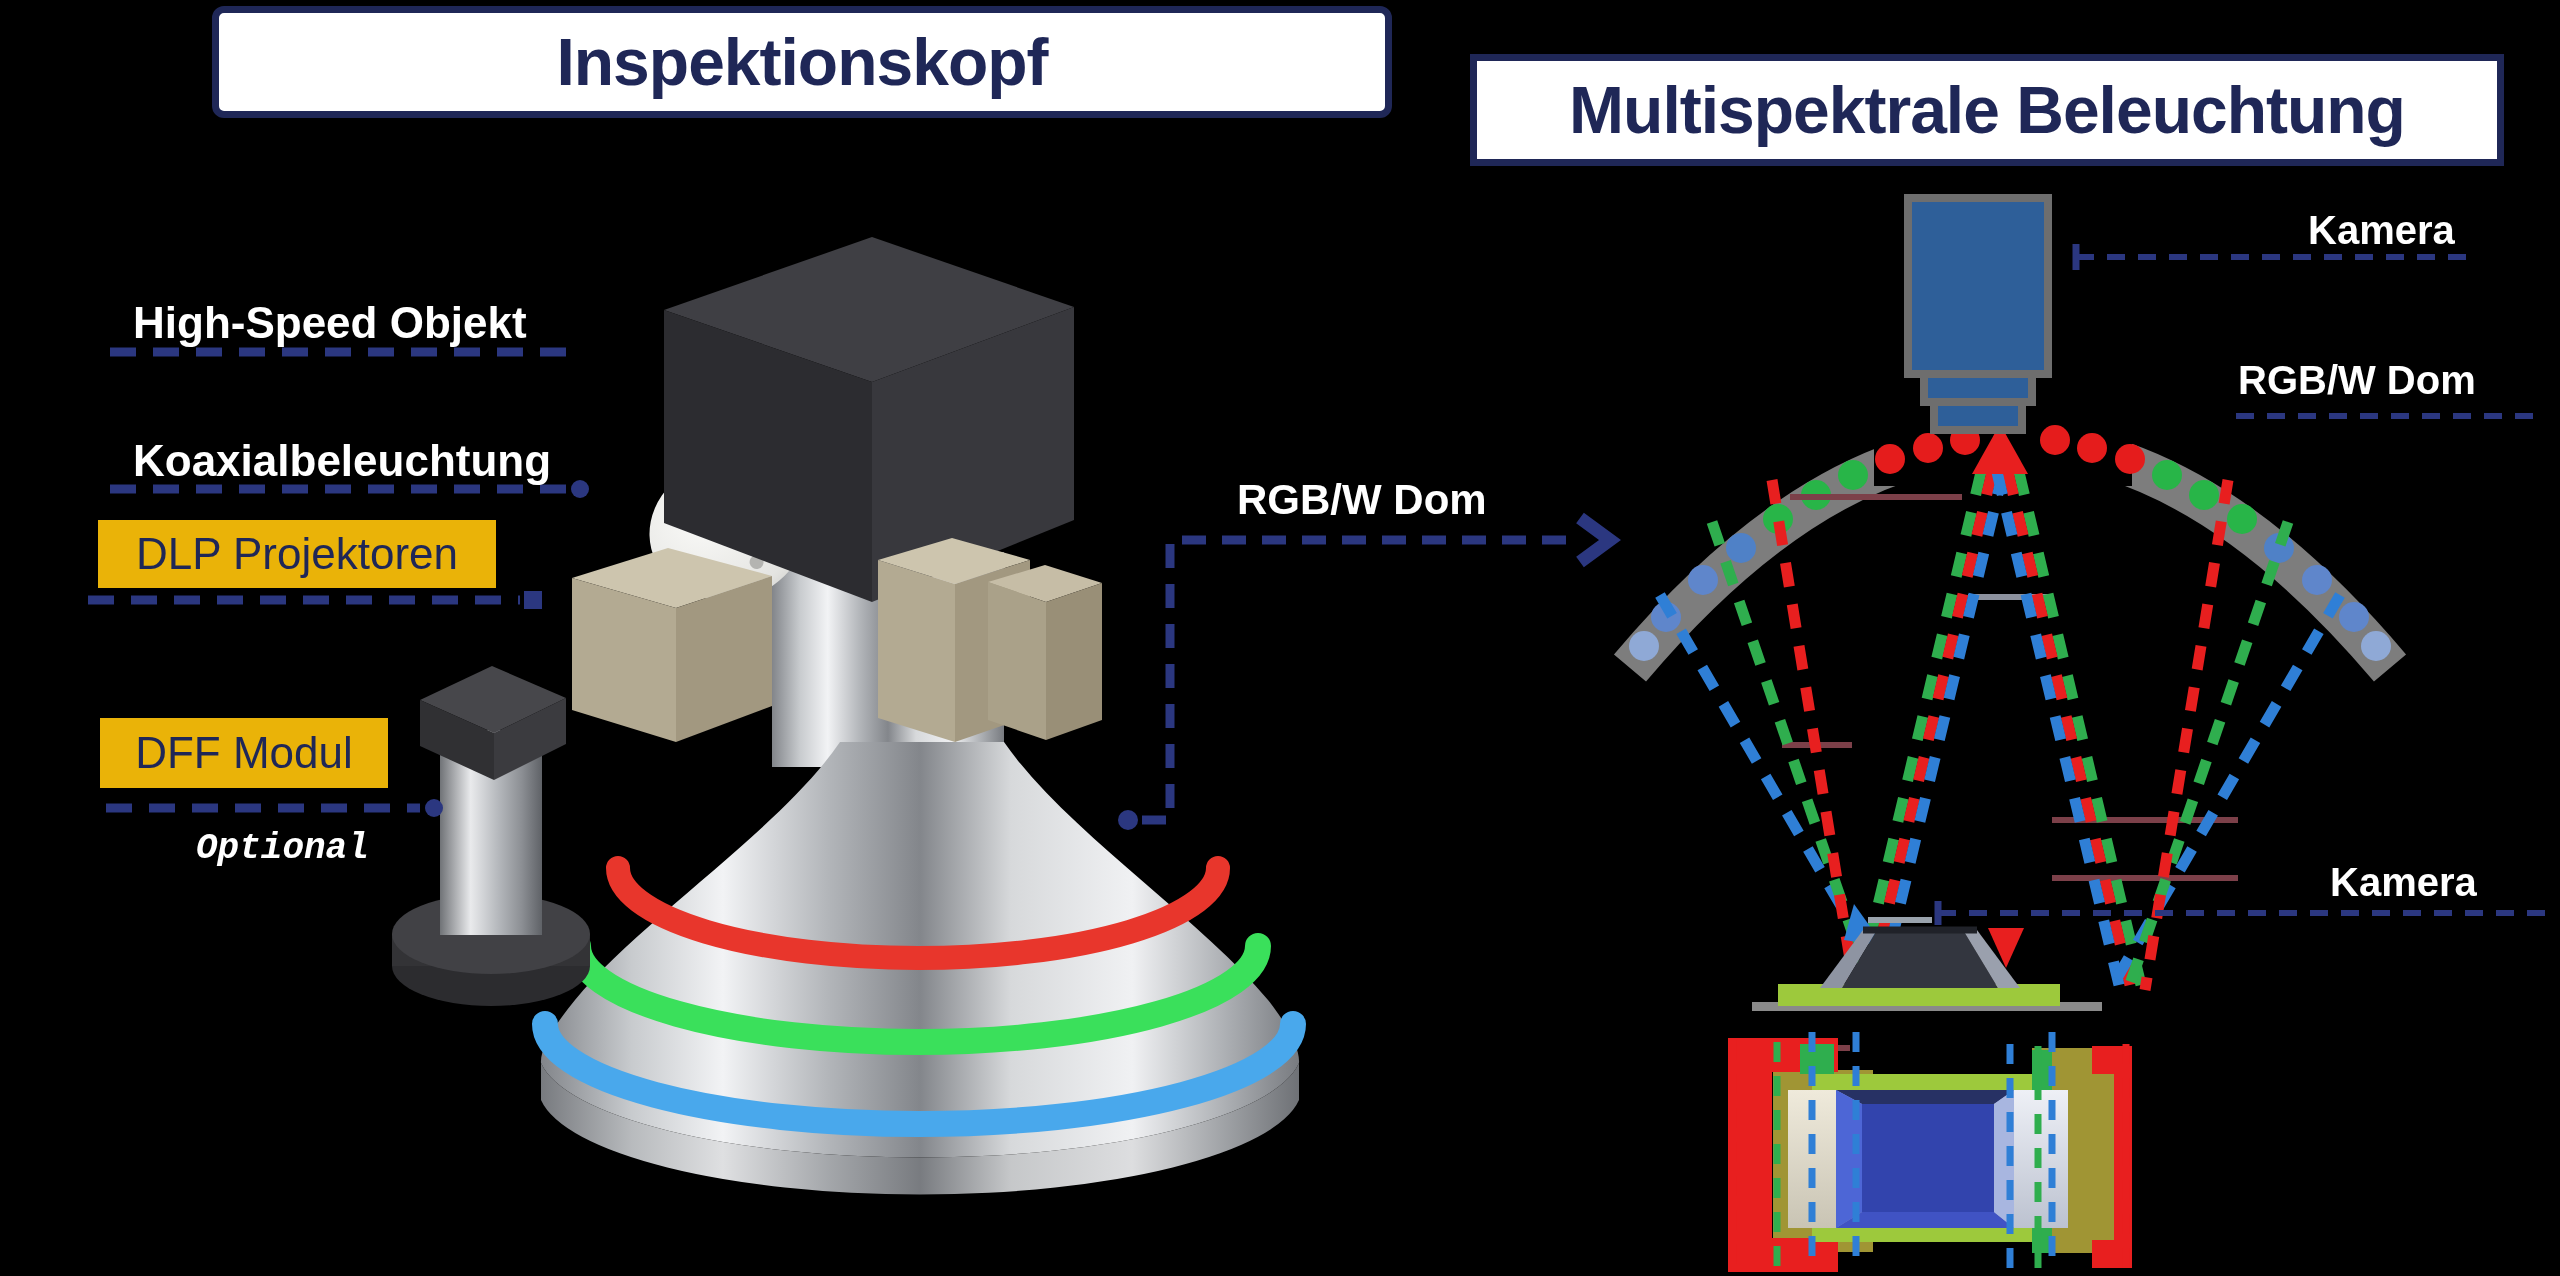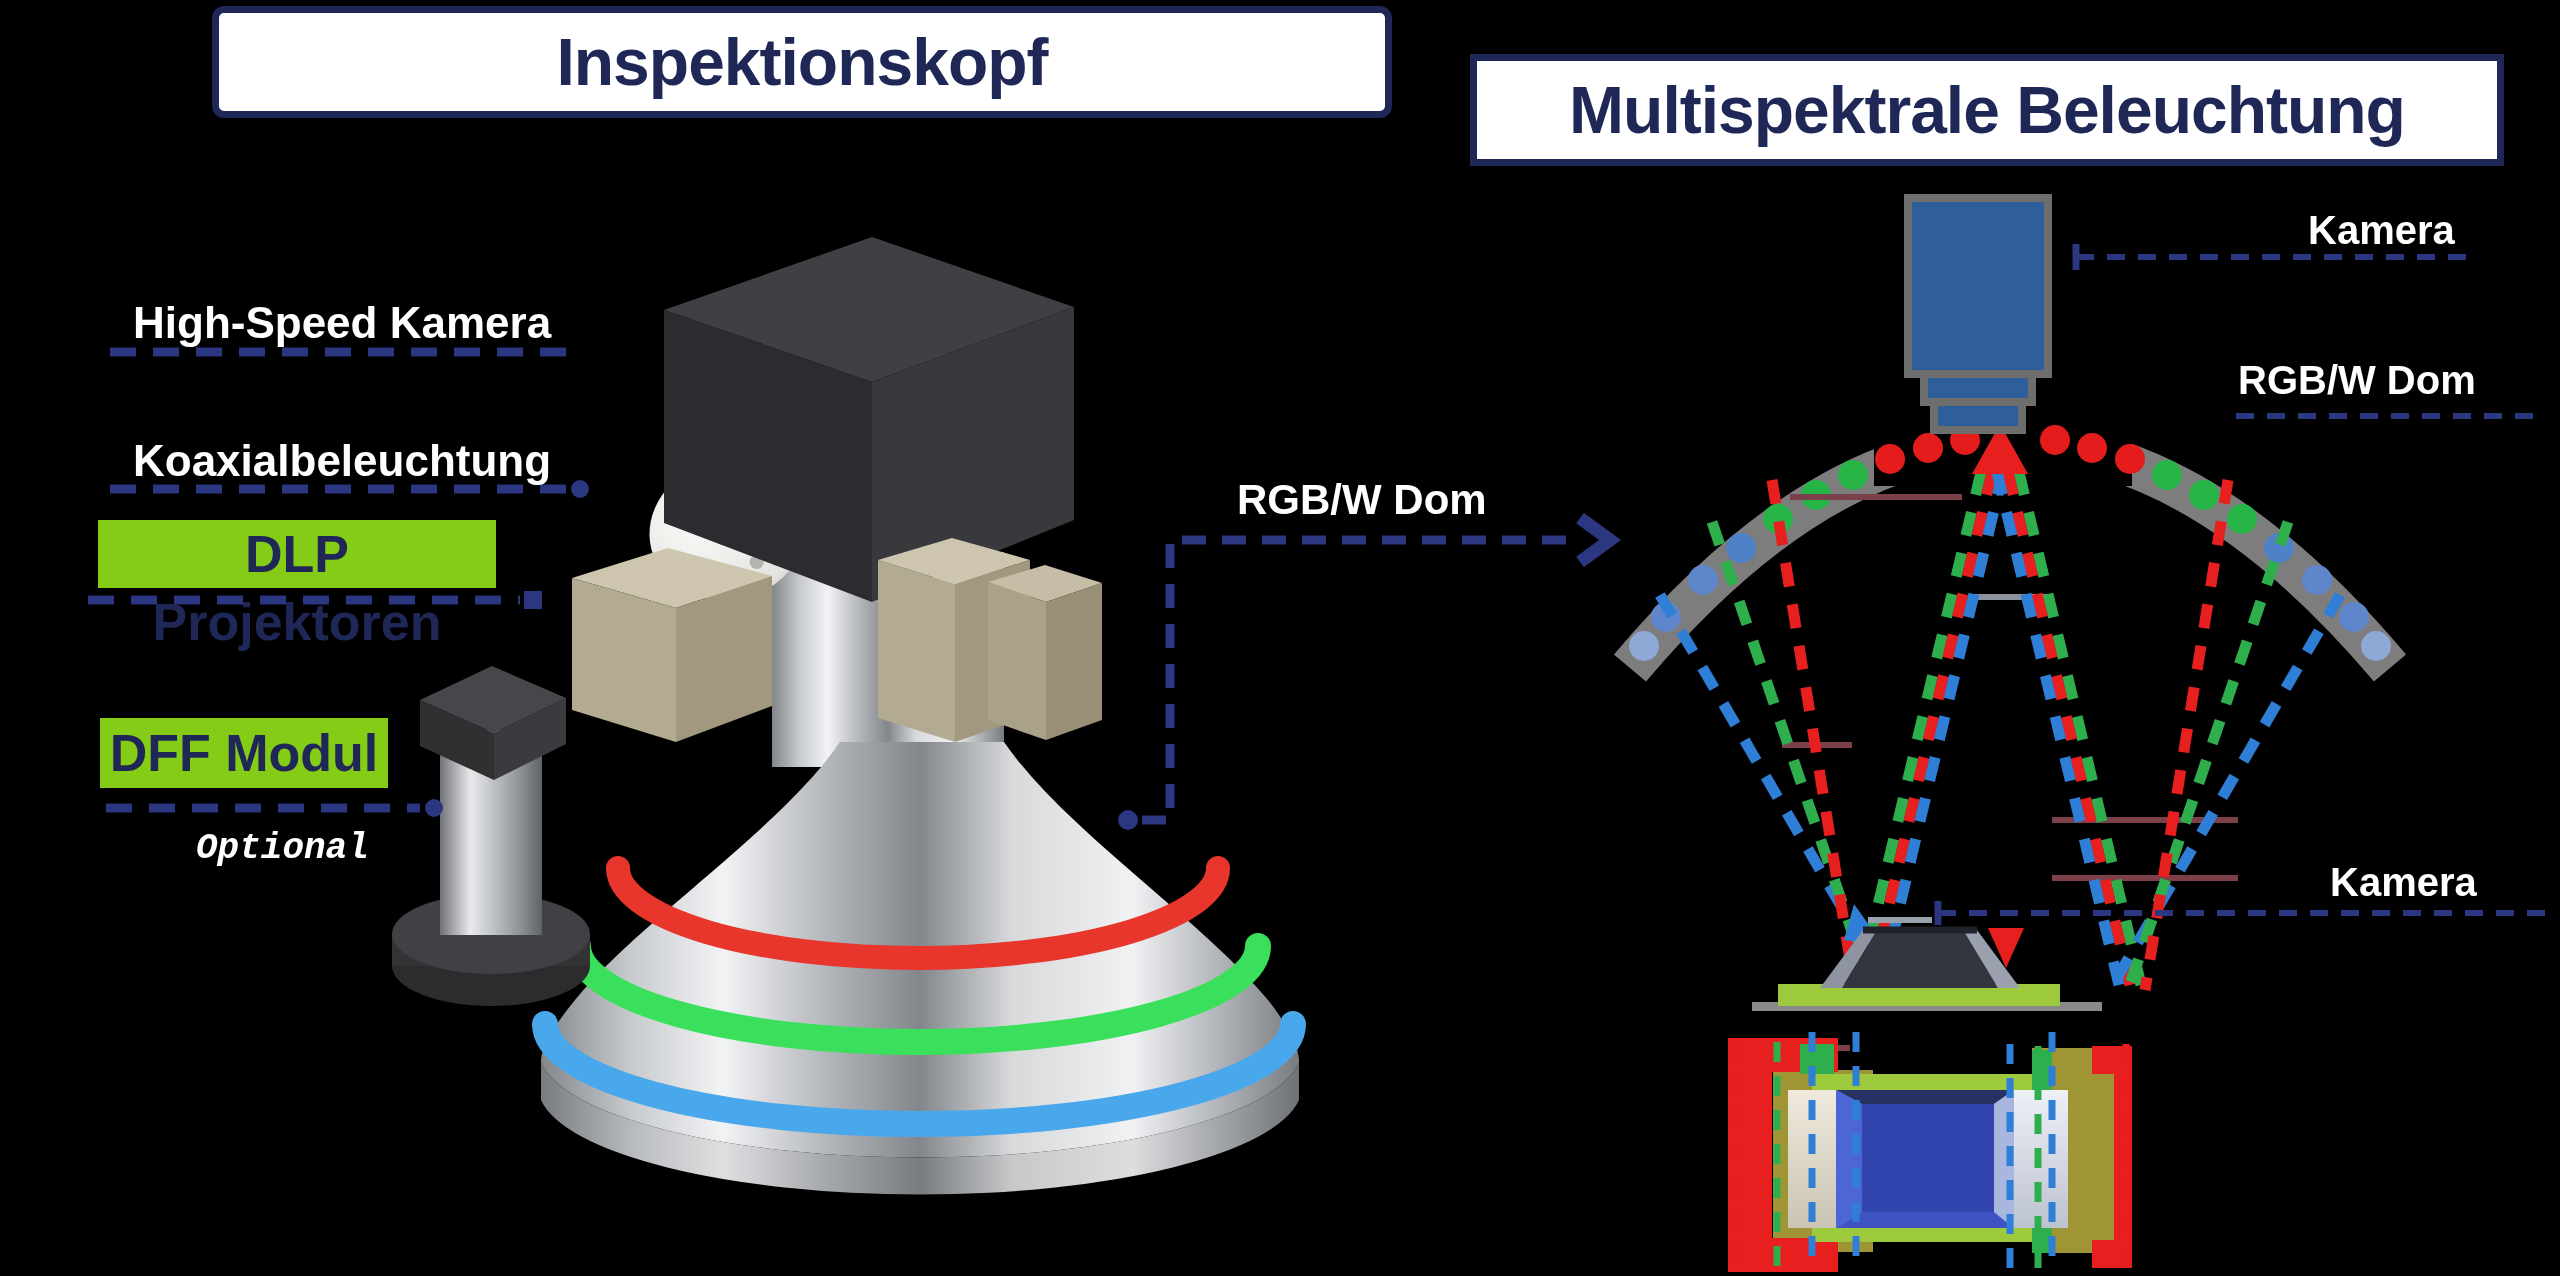--- a/index.html
+++ b/index.html
@@ -5,22 +5,22 @@
   html,body{margin:0;padding:0;background:#000;}
   #stage{position:relative;width:2560px;height:1276px;background:#000;overflow:hidden;
          font-family:"Liberation Sans",sans-serif;}
   #gfx{position:absolute;left:0;top:0;}
   .titlebox{position:absolute;box-sizing:border-box;background:#ffffff;border:7px solid #1f2757;
             color:#1f2757;font-weight:bold;text-align:center;font-size:66px;line-height:98px;
             height:112px;letter-spacing:-1px;}
   .lbl{position:absolute;color:#ffffff;font-weight:bold;white-space:nowrap;}
   .lbl-big{font-size:44px;}
   .lbl-med{font-size:40px;}
-  .whitebox{position:absolute;box-sizing:border-box;background:#84cc16;color:#1f2757;
-            font-weight:bold;font-size:52px;text-align:center;}
+  .whitebox{position:absolute;box-sizing:border-box;background:#eab308;color:#1f2757;
+            font-weight:normal;font-size:44px;text-align:center;}
   .italic{font-style:italic;font-family:Liberation Mono, monospace;}
 </style>
 </head>
 <body>
 
 <div id="stage">
 
 <svg id="gfx" width="2560" height="1276" viewBox="0 0 2560 1276">
   <defs>
     <linearGradient id="chromeH" x1="0" y1="0" x2="1" y2="0">
@@ -242,21 +242,21 @@
     <line x1="1938" y1="913" x2="2552" y2="913"></line>
   </g>
   <line x1="2076" y1="244" x2="2076" y2="270" stroke="#2b3780" stroke-width="7"></line>
   <line x1="1938" y1="901" x2="1938" y2="925" stroke="#2b3780" stroke-width="7"></line>
 </svg>
 
 <div class="titlebox" style="left:212px;top:6px;width:1180px;border-radius:12px;">Inspektionskopf</div>
 
 <div class="titlebox" style="left:1470px;top:6px;width:1034px;margin-top:48px;">Multispektrale Beleuchtung</div>
 
-<div class="lbl lbl-big" style="left:133px;top:298px;">High-Speed Kamera</div>
+<div class="lbl lbl-big" style="left:133px;top:298px;">High-Speed Objekt</div>
 
 <div class="lbl lbl-big" style="left:133px;top:436px;text-align:right;">Koaxialbeleuchtung</div>
 
 <div class="whitebox" style="left:98px;top:520px;width:398px;height:68px;line-height:68px;">DLP Projektoren</div>
 
 <div class="whitebox" style="left:100px;top:718px;width:288px;height:70px;line-height:70px;">DFF Modul</div>
 
 <div class="lbl italic" style="left:196px;top:828px;font-size:36px;">Optional</div>
 
 <div class="lbl" style="left:1237px;top:476px;font-size:42px;">RGB/W Dom</div>

